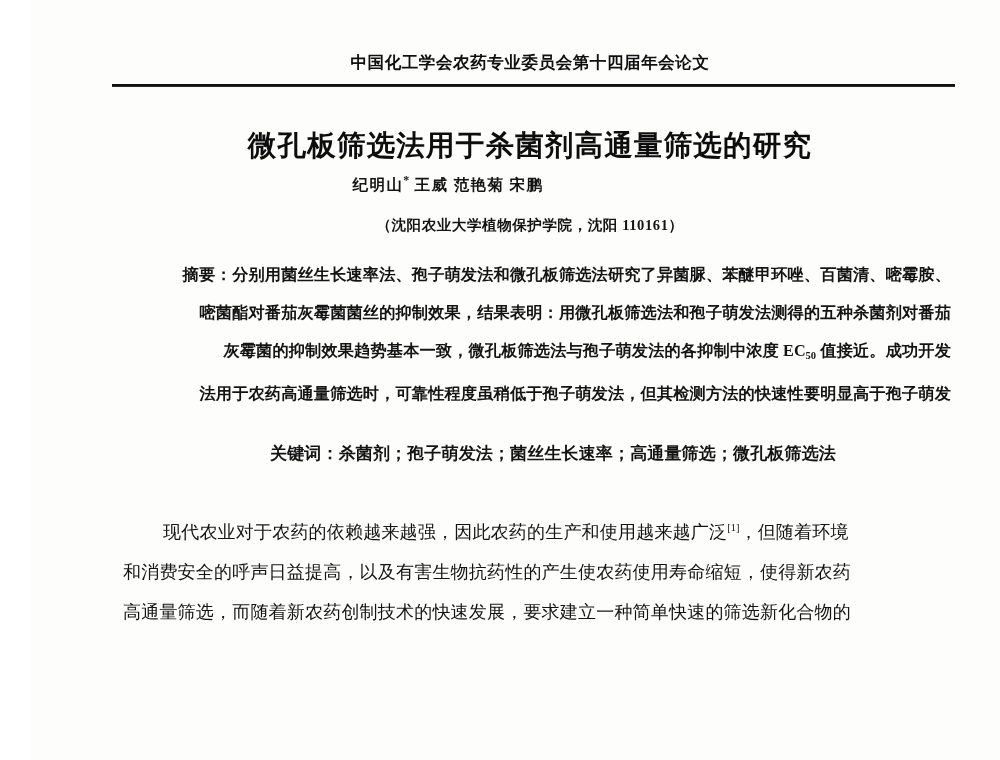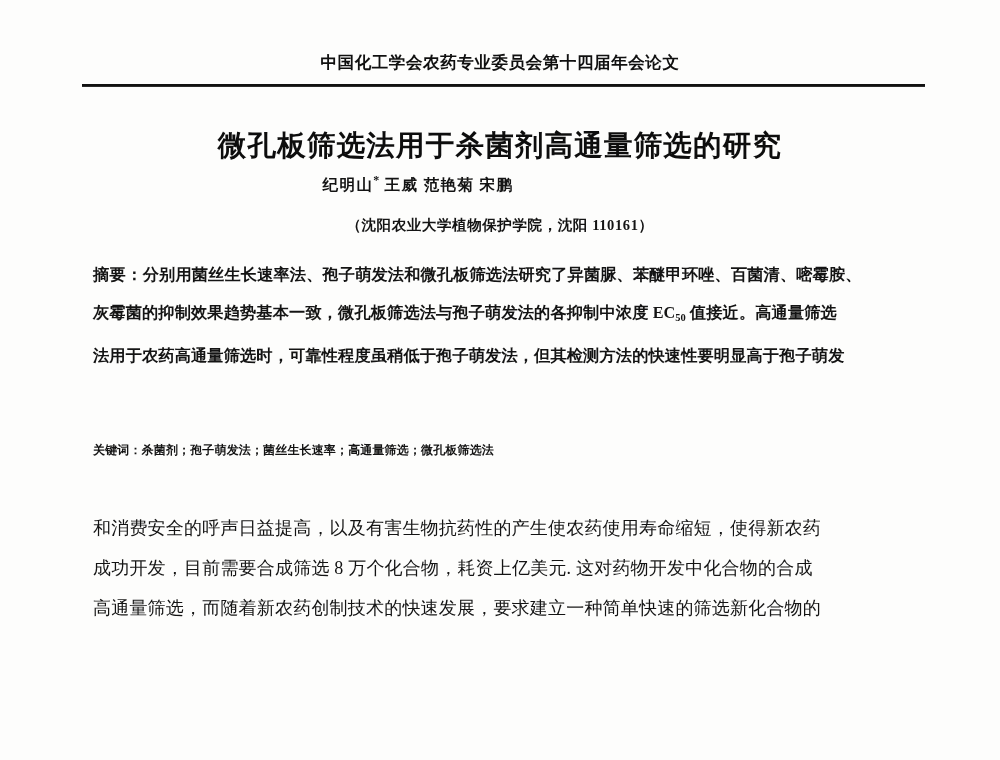--- a/index.html
+++ b/index.html
@@ -14,20 +14,21 @@
     overflow: hidden;
     font-family: "Liberation Serif", "DejaVu Serif", serif;
     color: #141414;
     position: relative;
   }
 
   .page {
     position: absolute;
     inset: 0;
     background: #fdfdfc;
+    margin-left: 30px;
   }
 
   
   .running-head {
     position: absolute;
     top: 52px;
     left: 0;
     width: 1000px;
     text-align: center;
     font-size: 16.5px;
@@ -92,41 +93,43 @@
     top: 256px;
     left: 93px;
     width: 828px;
   }
   .abs-line {
     font-size: 16.2px;
     line-height: 38px;
     letter-spacing: 0.15px;
     white-space: nowrap;
     font-weight: 600;
+    text-align: right;
   }
   .abs-label {
     font-weight: 800;
     letter-spacing: 0.4px;
   }
   .abs-line sub {
     font-size: 10.5px;
     vertical-align: -0.25em;
     letter-spacing: 0;
   }
   .sp { letter-spacing: 0; }
 
   .keywords-line {
     position: absolute;
     top: 442px;
-    left: 93px;
+    left: 109px;
     width: 828px;
-    font-size: 12px;
+    font-size: 17px;
     letter-spacing: 0.15px;
     white-space: nowrap;
     font-weight: 600;
+    text-align: center;
   }
   .kw-label { font-weight: 800; }
 
   
   .body-block {
     position: absolute;
     top: 508px;
     left: 93px;
     width: 835px;
   }
@@ -155,27 +158,28 @@
   <h1 class="doc-title">微孔板筛选法用于杀菌剂高通量筛选的研究</h1>
 
   <div class="authors">
     <span>纪明山</span><span class="star">*</span><span> 王威  范艳菊  宋鹏</span>
   </div>
 
   <div class="affiliation">（沈阳农业大学植物保护学院，沈阳  110161）</div>
 
   <div class="abstract-block">
     <div class="abs-line"><span class="abs-label">摘要：</span><span>分别用菌丝生长速率法、孢子萌发法和微孔板筛选法研究了异菌脲、苯醚甲环唑、百菌清、嘧霉胺、</span></div>
-    <div class="abs-line"><span>灰霉菌的抑制效果趋势基本一致，微孔板筛选法与孢子萌发法的各抑制中浓度 </span><span class="sp"><span>EC</span><sub>50</sub></span><span> 值接近。高通量筛选</span></div>
+    <div class="abs-line">嘧菌酯对番茄灰霉菌菌丝的抑制效果，结果表明：用微孔板筛选法和孢子萌发法测得的五种杀菌剂对番茄</div>
+    <div class="abs-line"><span>灰霉菌的抑制效果趋势基本一致，微孔板筛选法与孢子萌发法的各抑制中浓度 </span><span class="sp"><span>EC</span><sub>50</sub></span><span> 值接近。成功开发</span></div>
     <div class="abs-line">法用于农药高通量筛选时，可靠性程度虽稍低于孢子萌发法，但其检测方法的快速性要明显高于孢子萌发</div>
   </div>
 
   <div class="keywords-line">
     <span class="kw-label">关键词：</span><span>杀菌剂；孢子萌发法；菌丝生长速率；高通量筛选；微孔板筛选法</span>
   </div>
 
   <div class="body-block">
+    <div class="body-line indent"><span>现代农业对于农药的依赖越来越强，因此农药的生产和使用越来越广泛</span><sup>[1]</sup><span>，但随着环境</span></div>
     <div class="body-line">和消费安全的呼声日益提高，以及有害生物抗药性的产生使农药使用寿命缩短，使得新农药</div>
-    <div class="body-line">成功开发，目前需要合成筛选 8 万个化合物，耗资上亿美元. 这对药物开发中化合物的合成</div>
     <div class="body-line">高通量筛选，而随着新农药创制技术的快速发展，要求建立一种简单快速的筛选新化合物的</div>
   </div>
 
 </div>
 
 </body></html>

